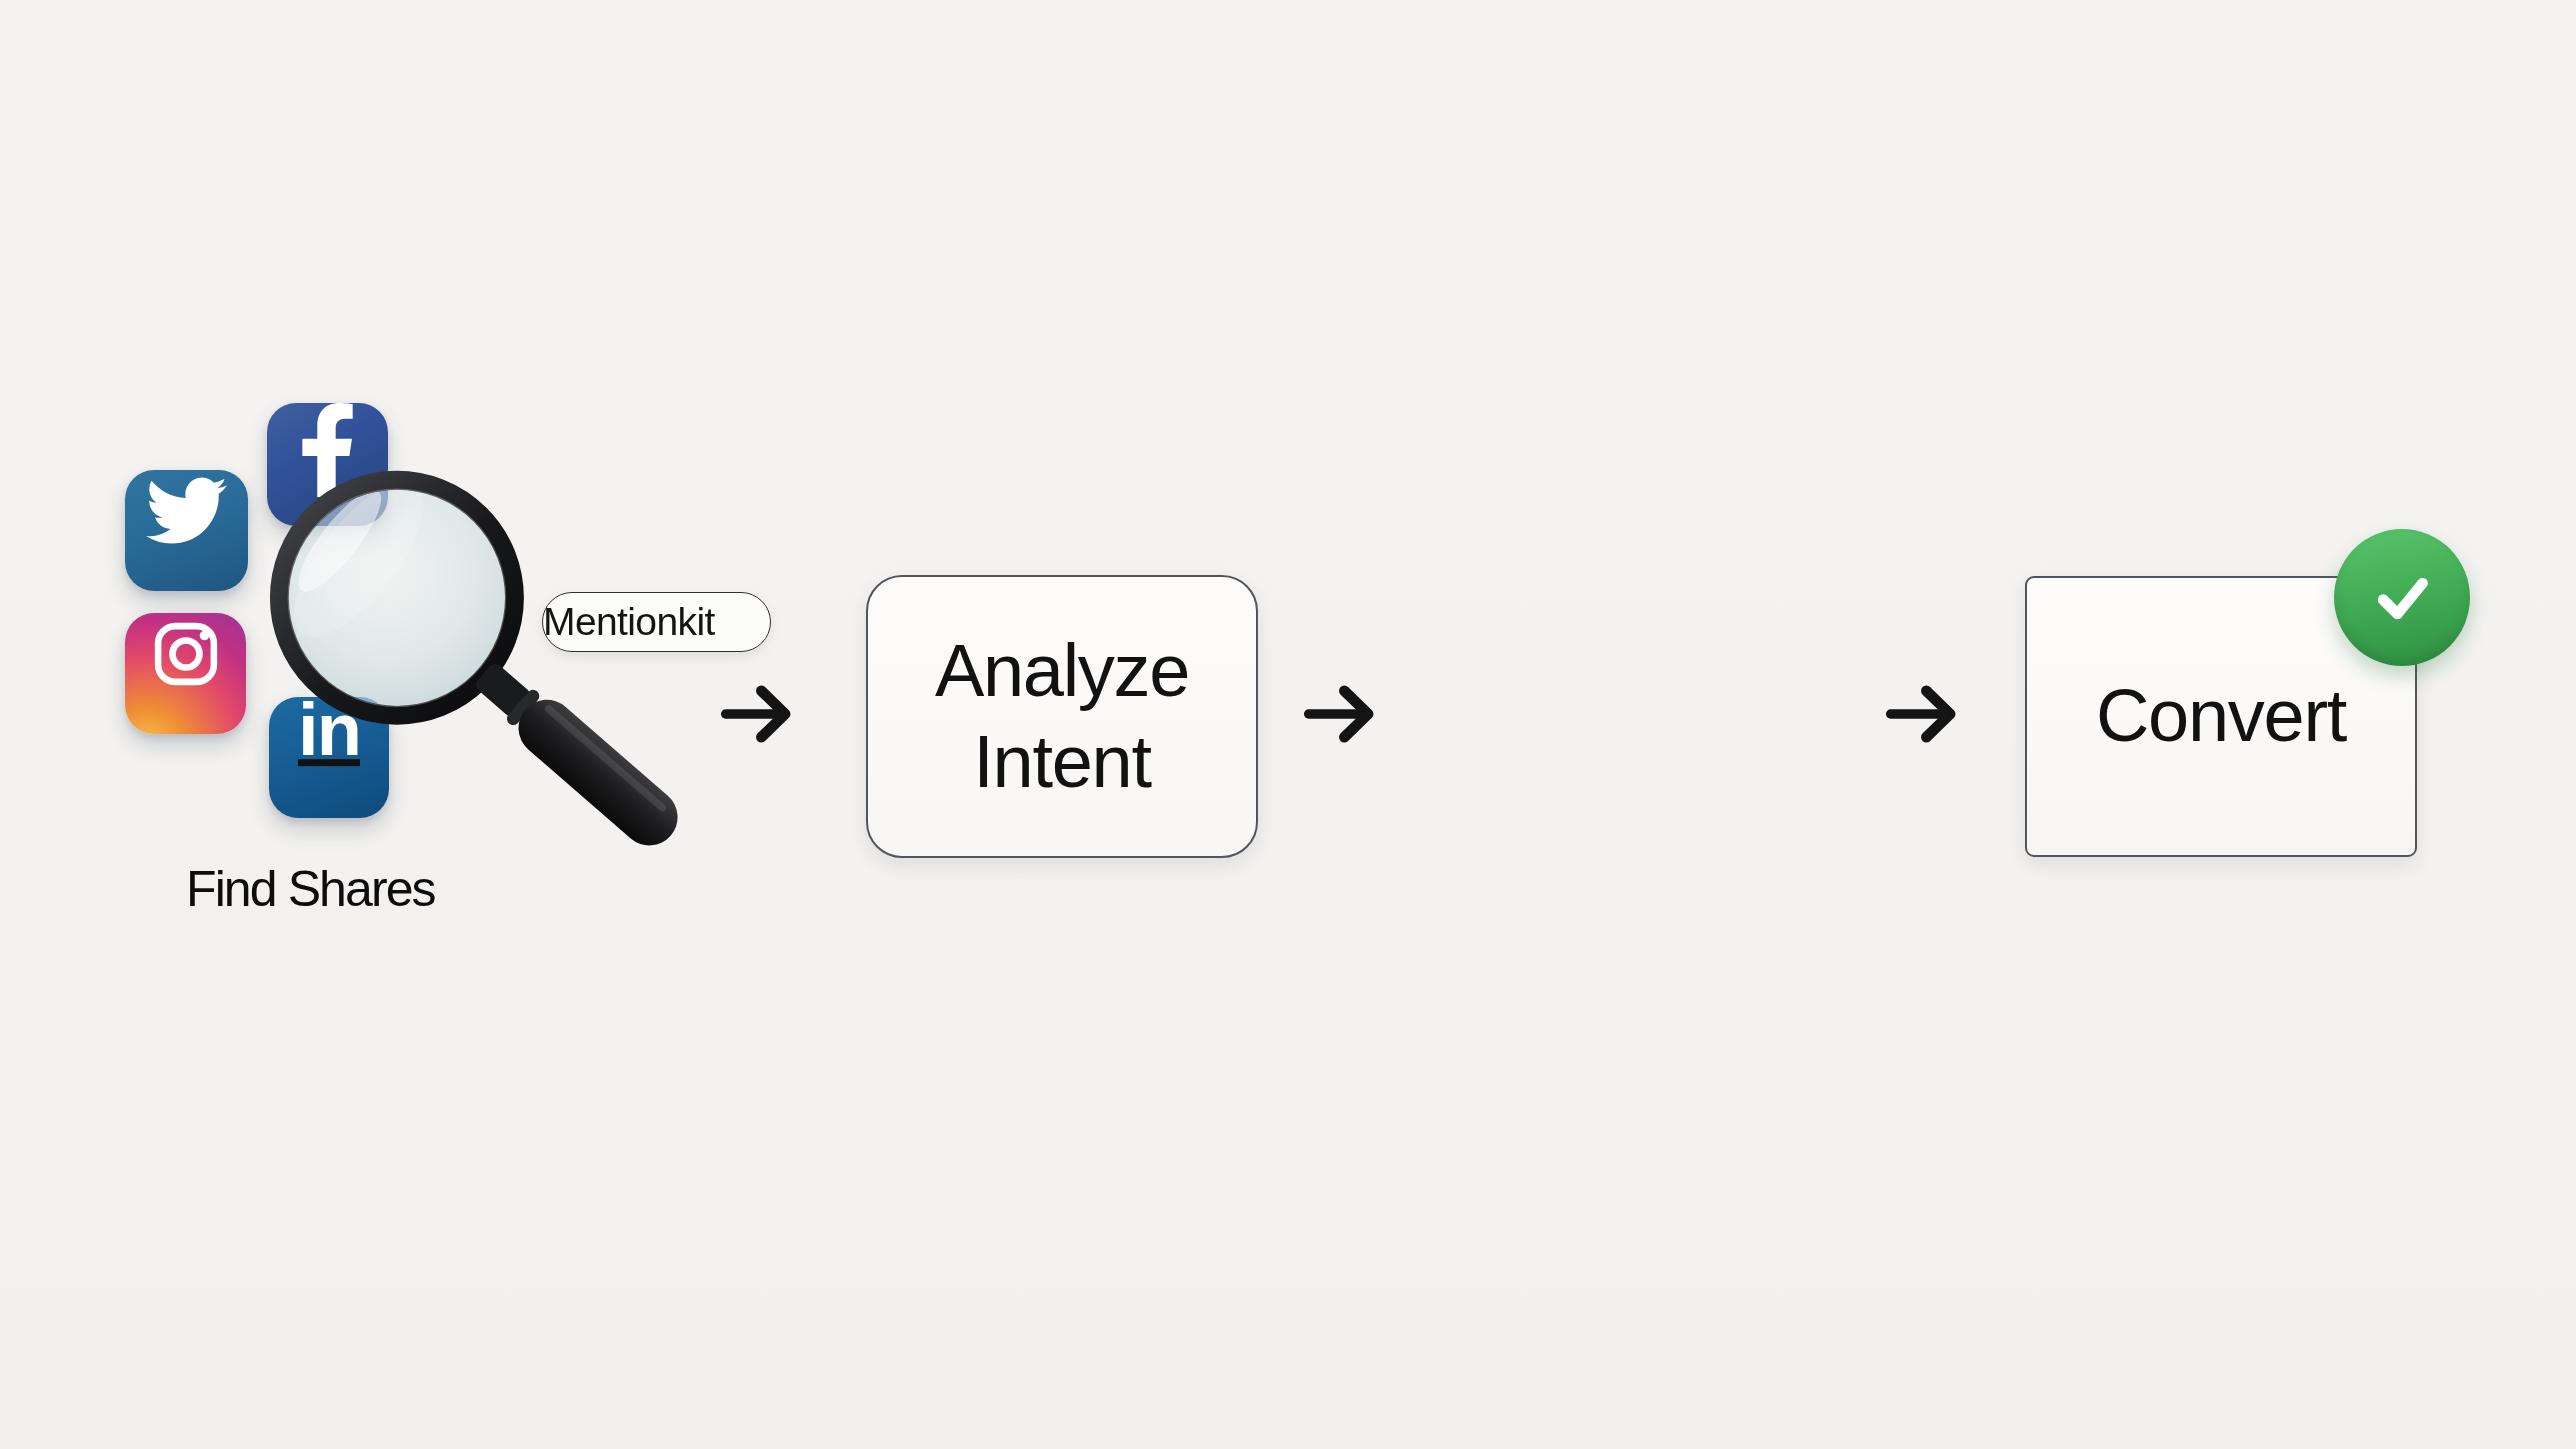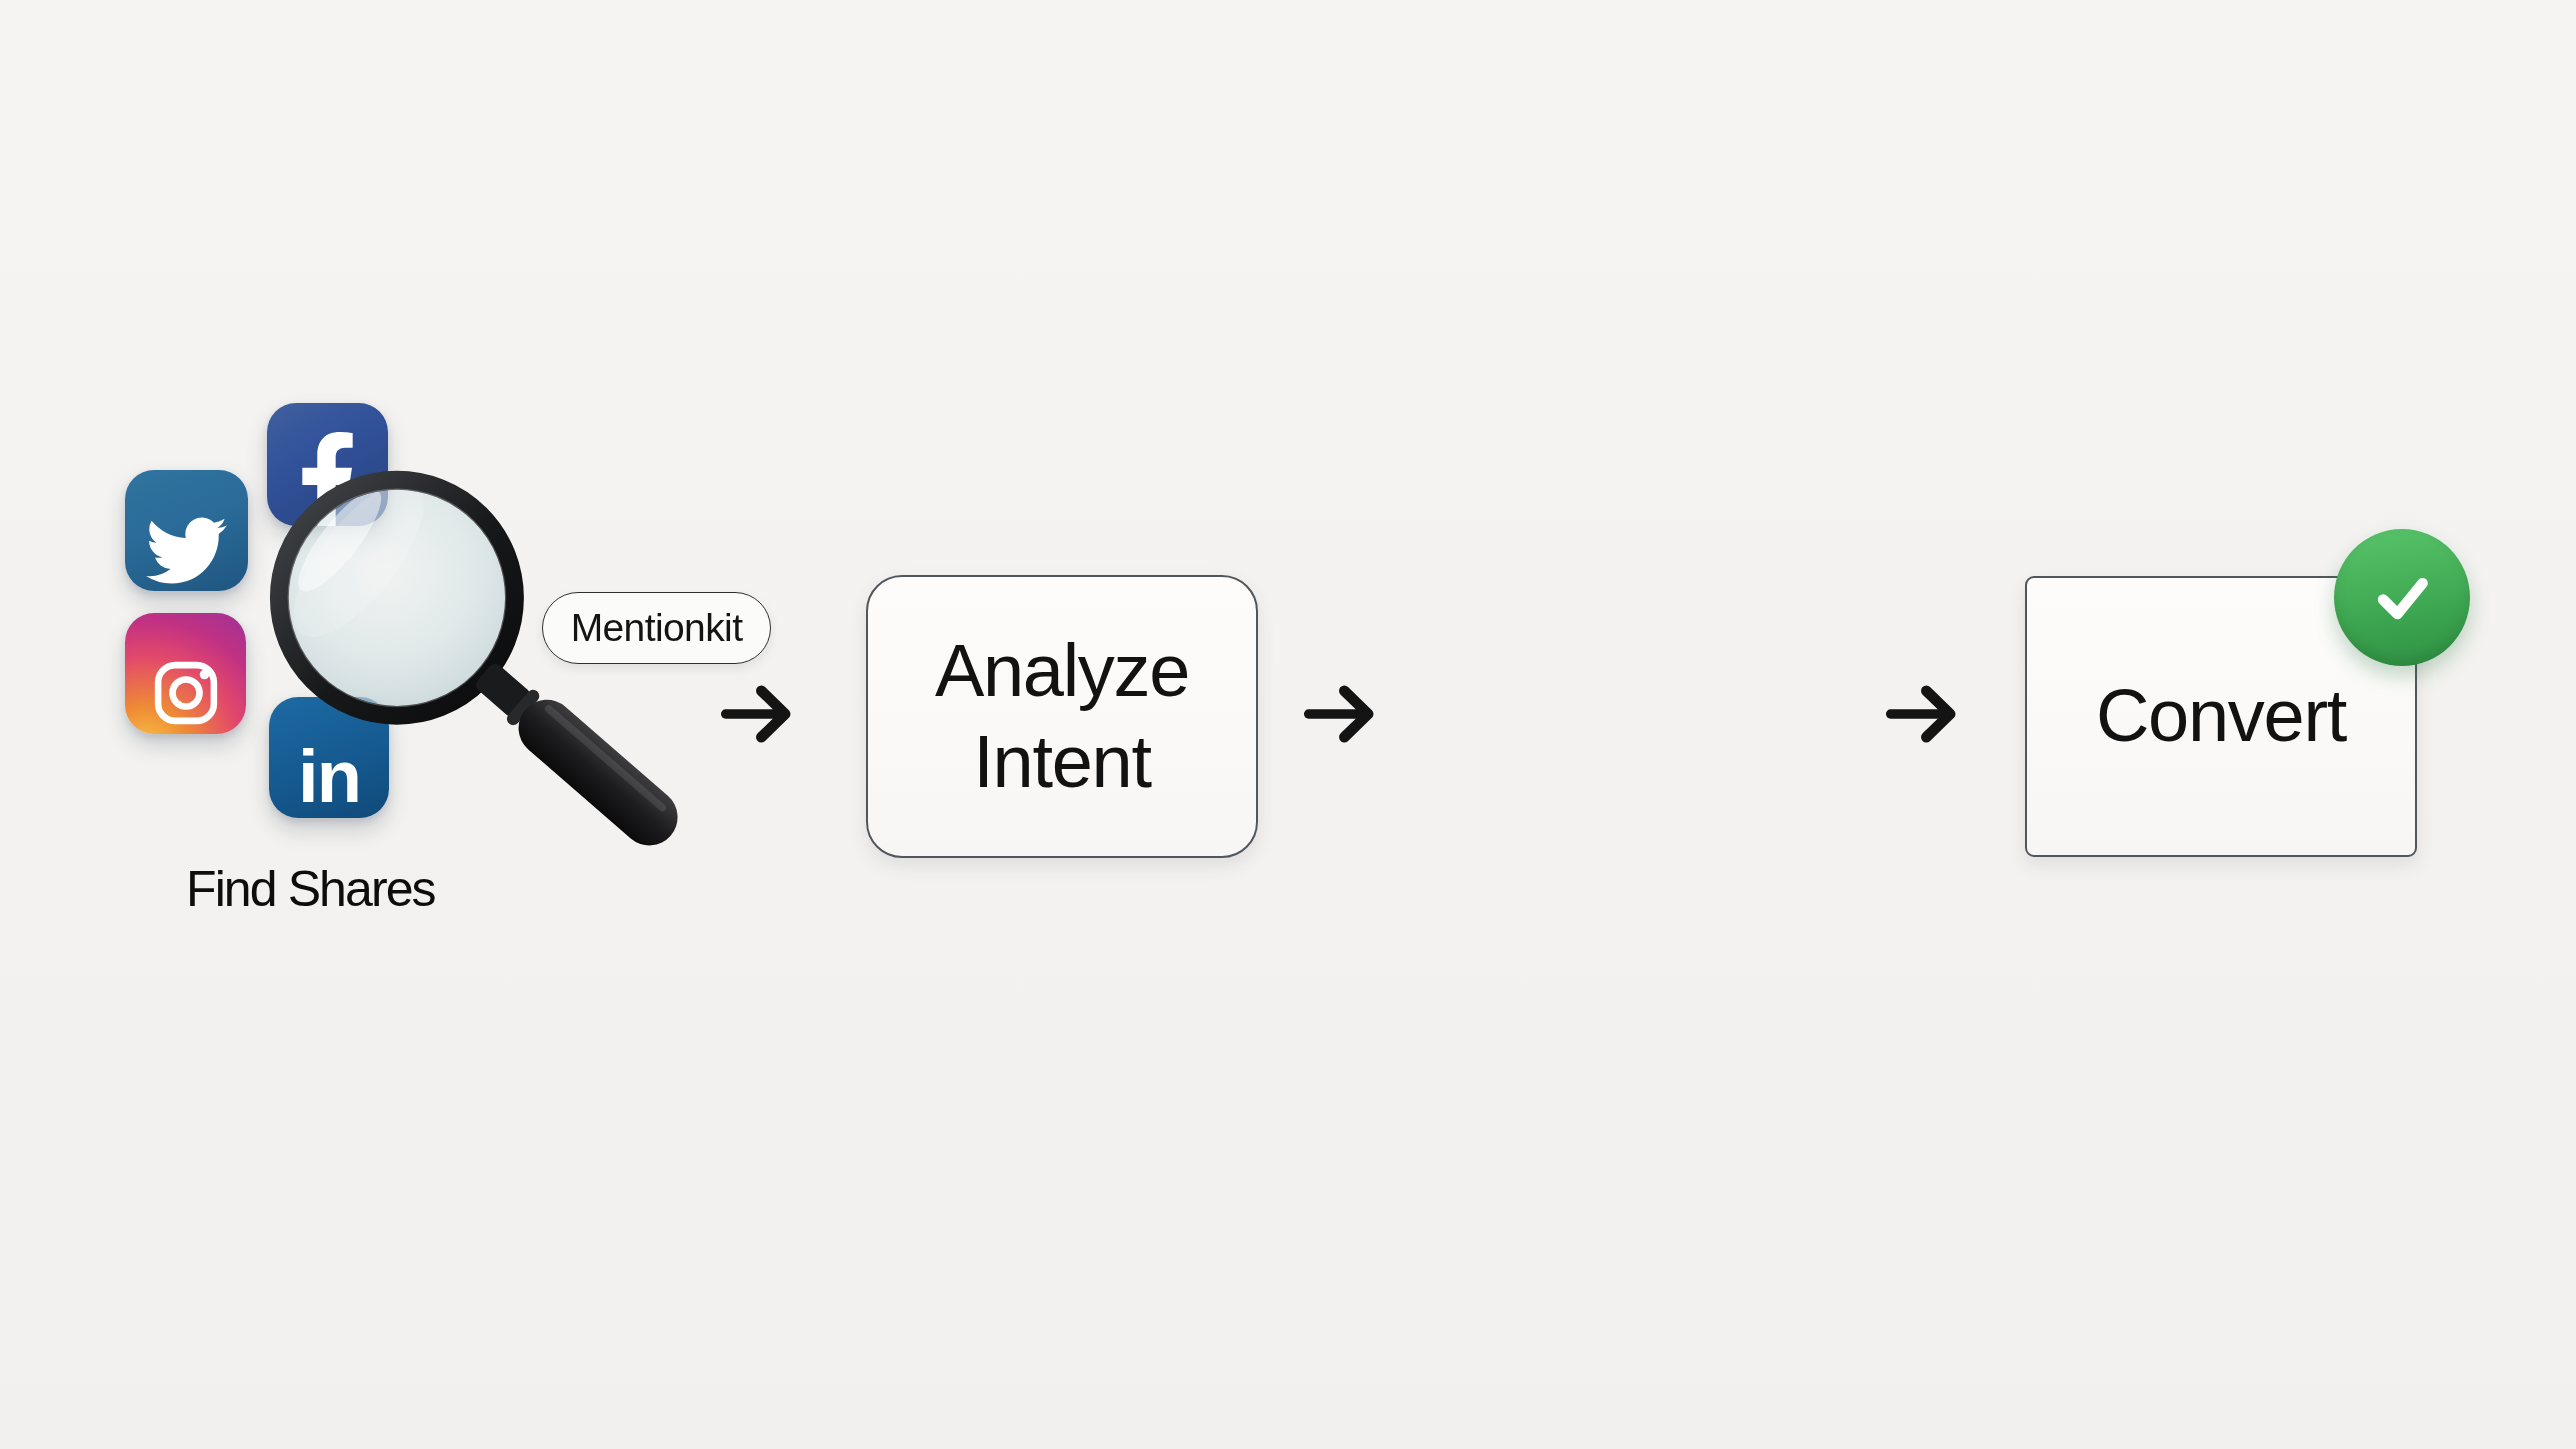--- a/index.html
+++ b/index.html
@@ -10,46 +10,47 @@
     overflow:hidden;
     font-family:"Liberation Sans",sans-serif;
     color:#111;
   }
 
   
   .tile{
     position:absolute;
     border-radius:29px;
     box-shadow:0 11.3px 21.4px rgba(40,55,80,.20),0 3.1px 7.5px rgba(40,55,80,.12);
-    display:flex;align-items:flex-end;justify-content:center;
+    display:flex;align-items:flex-start;justify-content:center;
     z-index:1;
+    text-decoration:underline;
   }
   .tile svg{display:block;}
   .tile-facebook{left:267px;top:403px;width:121px;height:123px;
     background:linear-gradient(150deg,#40609f 0%,#31519a 40%,#27447e 100%);}
   .tile-twitter{left:125px;top:470px;width:123px;height:121px;
     background:linear-gradient(160deg,#31749f 0%,#2a6b99 45%,#1f567f 100%);}
   .tile-instagram{left:125px;top:613px;width:121px;height:121px;
     background:radial-gradient(circle at 18% 112%,#f7c44a 0%,#ef8d34 24%,#e2486b 55%,#c13183 76%,#9d3397 100%);}
   .tile-linkedin{left:269px;top:697px;width:120px;height:121px;
     background:linear-gradient(160deg,#1d6aa3 0%,#155a90 55%,#104a79 100%);}
   .linkedin-word{
     font-weight:700;font-size:74px;letter-spacing:-1.9px;color:#fff;
     line-height:1;transform:translateY(-3.8px);
   }
 
   
   .magnifier{position:absolute;left:239px;top:440px;width:478px;height:440px;z-index:5;}
 
   
   .badge-pill{
-    position:absolute;left:542px;top:592px;width:229px;height:72px;
+    position:absolute;left:542px;top:592px;width:229px;height:60px;
     box-sizing:border-box;border:1.9px solid #2e2f31;border-radius:38px;
     background:rgba(252,252,251,.92);
-    display:flex;align-items:center;justify-content:center;
+    display:flex;align-items:center;justify-content:flex-start;
     font-size:39px;color:#141414;letter-spacing:-0.6px;
     box-shadow:0 5px 11.3px rgba(0,0,0,.08);
     z-index:6;
   }
 
   
   .caption{
     position:absolute;left:186px;top:860px;width:566px;
     font-size:50px;font-weight:500;letter-spacing:-1.9px;color:#0d0d0d;
     z-index:2;

